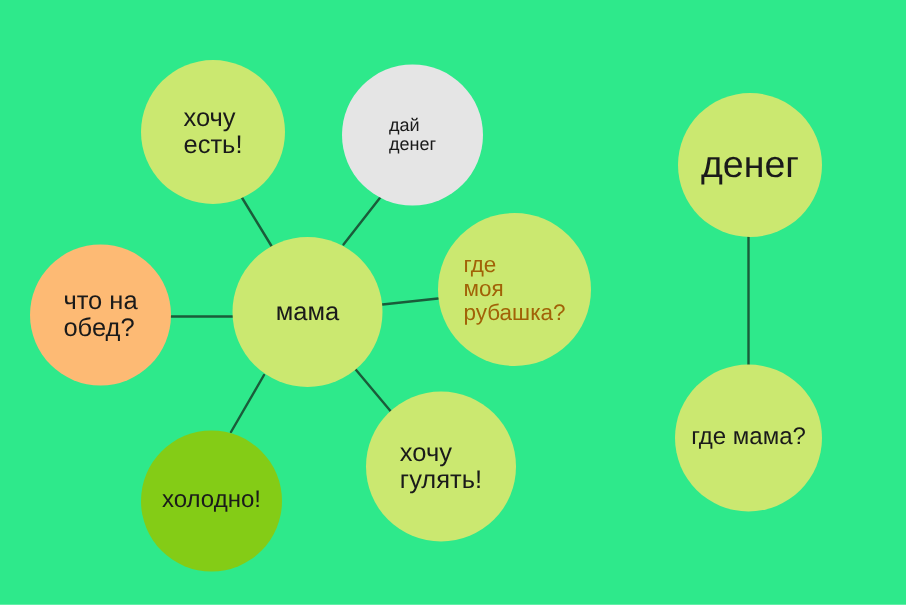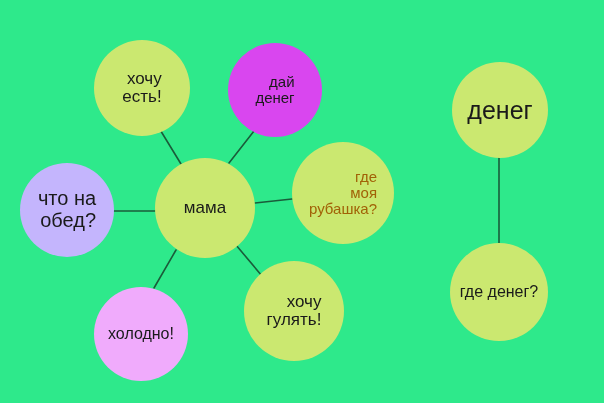--- a/index.html
+++ b/index.html
@@ -25,21 +25,21 @@
     width: 604px;
     height: 403px;
   }
   .node {
     position: absolute;
     border-radius: 50%;
     background: #cbe870;
     display: flex;
     align-items: center;
     justify-content: center;
-    text-align: right;
+    text-align: left;
     color: #1a1a1a;
     line-height: 1.08;
     box-sizing: border-box;
     z-index: 2;
   }
   .node-label {
     display: block;
     white-space: pre-line;
     padding: 0 2px;
   }
@@ -58,40 +58,40 @@
       <line x1="499" y1="158" x2="499" y2="243" stroke="#1a5c3a" stroke-width="1.6" stroke-linecap="round"></line>
     </svg>
   <div id="nodes">
       <div class="node" style="left: 155px; top: 158px; width: 100px; height: 100px; background: rgb(203, 232, 112); color: rgb(26, 26, 26); font-size: 17px;">
         <span class="node-label">мама</span>
       </div>
       <div class="node" style="left: 94px; top: 40px; width: 96px; height: 96px; background: rgb(203, 232, 112); color: rgb(26, 26, 26); font-size: 17px;">
         <span class="node-label">хочу
 есть!</span>
       </div>
-      <div class="node" style="left: 228px; top: 43px; width: 94px; height: 94px; background: #d946ef; color: rgb(26, 26, 26); font-size: 15px;">
+      <div class="node" style="left: 228px; top: 43px; width: 94px; height: 94px; background: #e5e5e5; color: rgb(26, 26, 26); font-size: 12px;">
         <span class="node-label">дай
 денег</span>
       </div>
       <div class="node" style="left: 292px; top: 142px; width: 102px; height: 102px; background: rgb(203, 232, 112); color: #a16207; font-size: 15px;">
         <span class="node-label">где
 моя
 рубашка?</span>
       </div>
       <div class="node" style="left: 244px; top: 261px; width: 100px; height: 100px; background: rgb(203, 232, 112); color: rgb(26, 26, 26); font-size: 17px;">
         <span class="node-label">хочу
 гулять!</span>
       </div>
-      <div class="node" style="left: 94px; top: 287px; width: 94px; height: 94px; background: #f0abfc; color: rgb(26, 26, 26); font-size: 16px;">
+      <div class="node" style="left: 94px; top: 287px; width: 94px; height: 94px; background: #84cc16; color: rgb(26, 26, 26); font-size: 16px;">
         <span class="node-label">холодно!</span>
       </div>
-      <div class="node" style="left: 20px; top: 163px; width: 94px; height: 94px; background: #c4b5fd; color: rgb(26, 26, 26); font-size: 20px;">
+      <div class="node" style="left: 20px; top: 163px; width: 94px; height: 94px; background: #fdba74; color: rgb(26, 26, 26); font-size: 17px;">
         <span class="node-label">что на
 обед?</span>
       </div>
       <div class="node" style="left: 452px; top: 62px; width: 96px; height: 96px; background: rgb(203, 232, 112); color: rgb(26, 26, 26); font-size: 25px;">
         <span class="node-label">денег</span>
       </div>
       <div class="node" style="left: 450px; top: 243px; width: 98px; height: 98px; background: rgb(203, 232, 112); color: rgb(26, 26, 26); font-size: 16px;">
-        <span class="node-label">где денег?</span>
+        <span class="node-label">где мама?</span>
       </div>
     </div>
 </div>
 
 </body></html>

